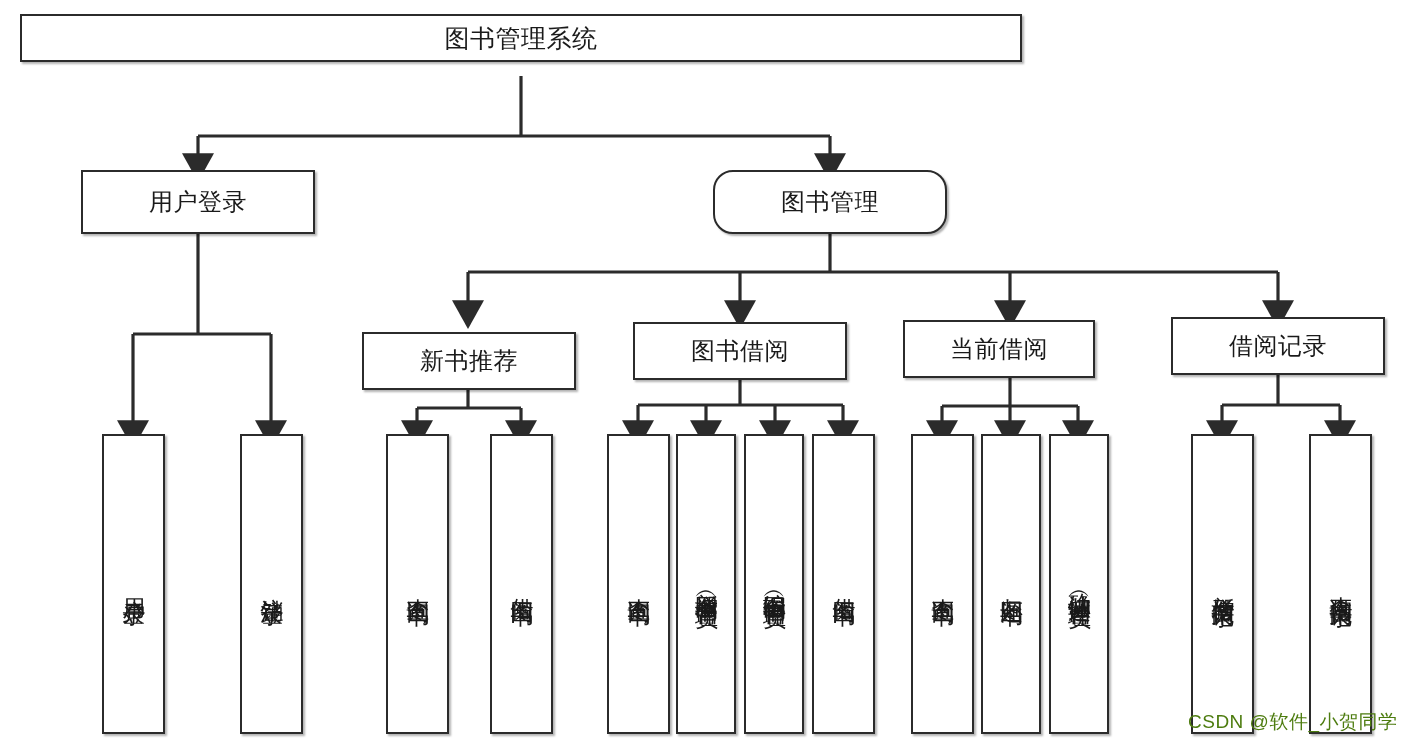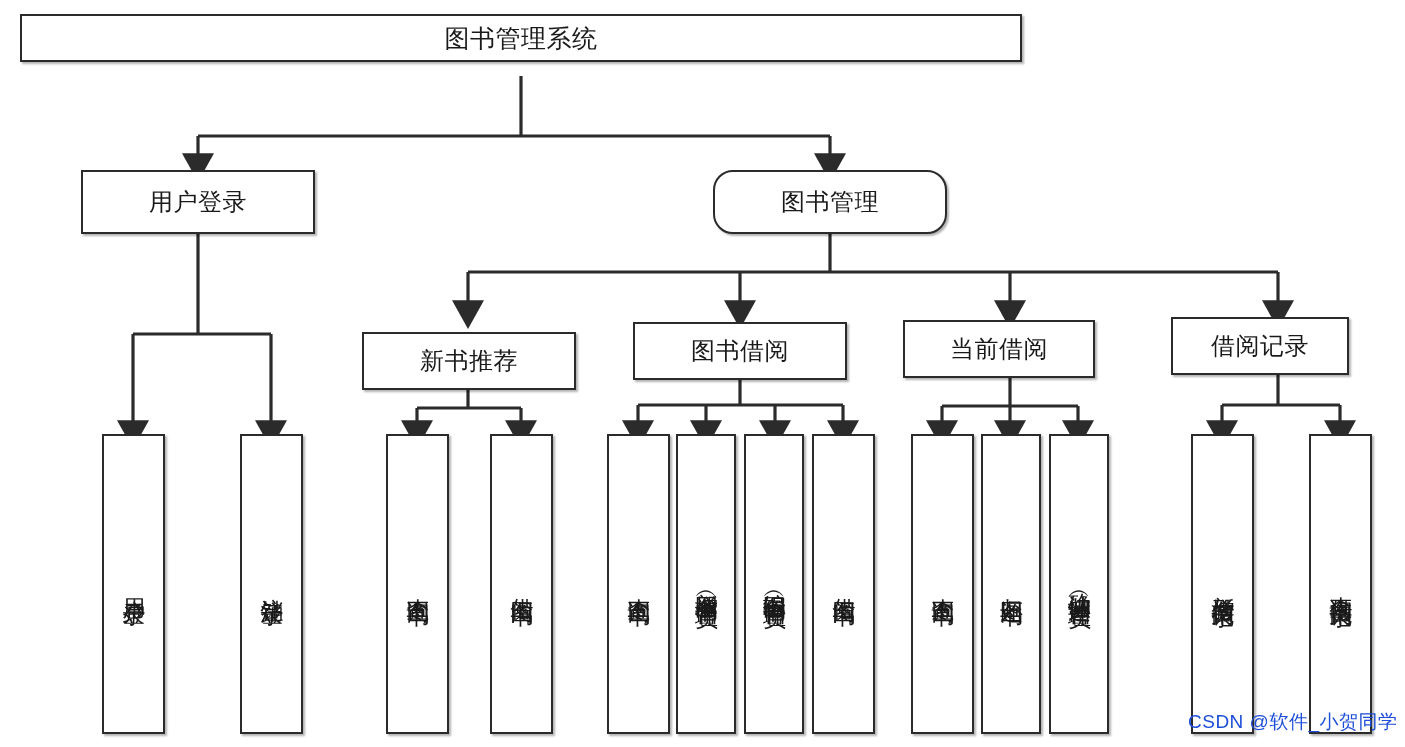--- a/index.html
+++ b/index.html
@@ -64,21 +64,21 @@
     font-size: 23px;
     line-height: 1.12;
     letter-spacing: 2px;
     max-height: 100%;
   }
   .watermark {
     position: absolute;
     left: 1188px;
     top: 709px;
     font-size: 19px;
-    color: #1d4ed8;
+    color: #4d7c0f;
     white-space: nowrap;
     z-index: 5;
     letter-spacing: 0.5px;
   }
 </style>
 </head>
 <body>
 
 <div id="canvas">
 
@@ -145,21 +145,21 @@
 
   <div class="node horiz" style="left:362px; top:317px; width:214px; height:58px;margin-top:15px;">
     <span class="label">新书推荐</span>
   </div>
   <div class="node horiz" style="left:633px; top:322px; width:214px; height:58px;">
     <span class="label">图书借阅</span>
   </div>
   <div class="node horiz" style="left:903px; top:320px; width:192px; height:58px;">
     <span class="label">当前借阅</span>
   </div>
-  <div class="node horiz" style="left:1171px; top:317px; width:178px; height:58px;">
+  <div class="node horiz" style="left:1171px; top:317px; width:214px; height:58px;">
     <span class="label">借阅记录</span>
   </div>
 
   <div class="node vert" style="left:102px; top:434px; width:63px; height:300px;">
     <span class="label">用户登录</span>
   </div>
   <div class="node vert" style="left:240px; top:434px; width:63px; height:300px;">
     <span class="label">注销登录</span>
   </div>
 

